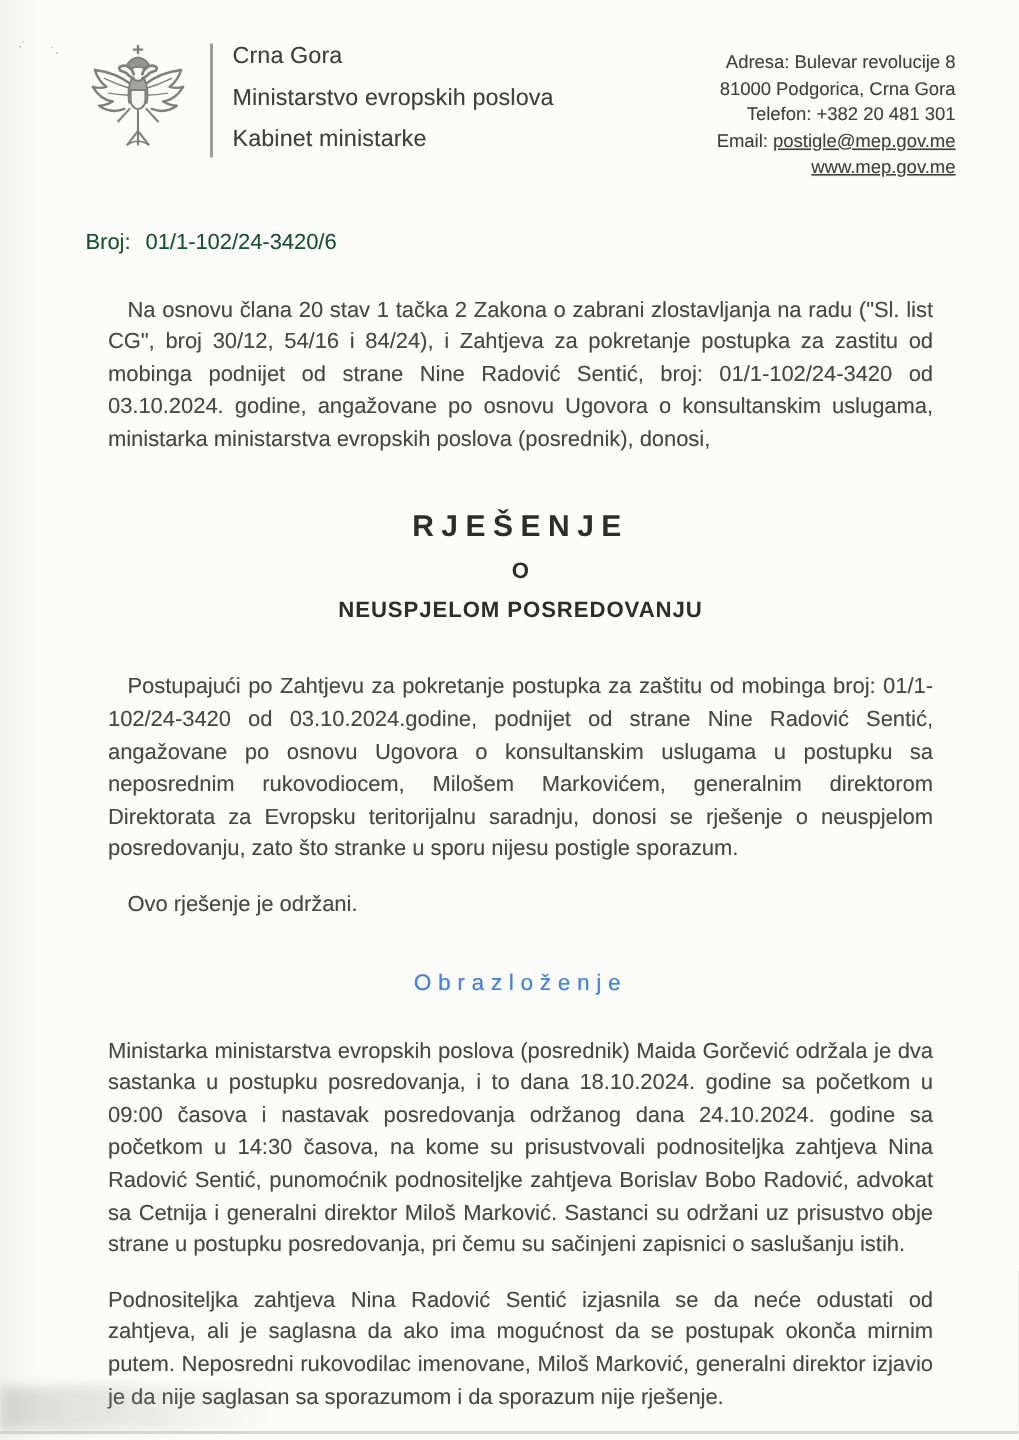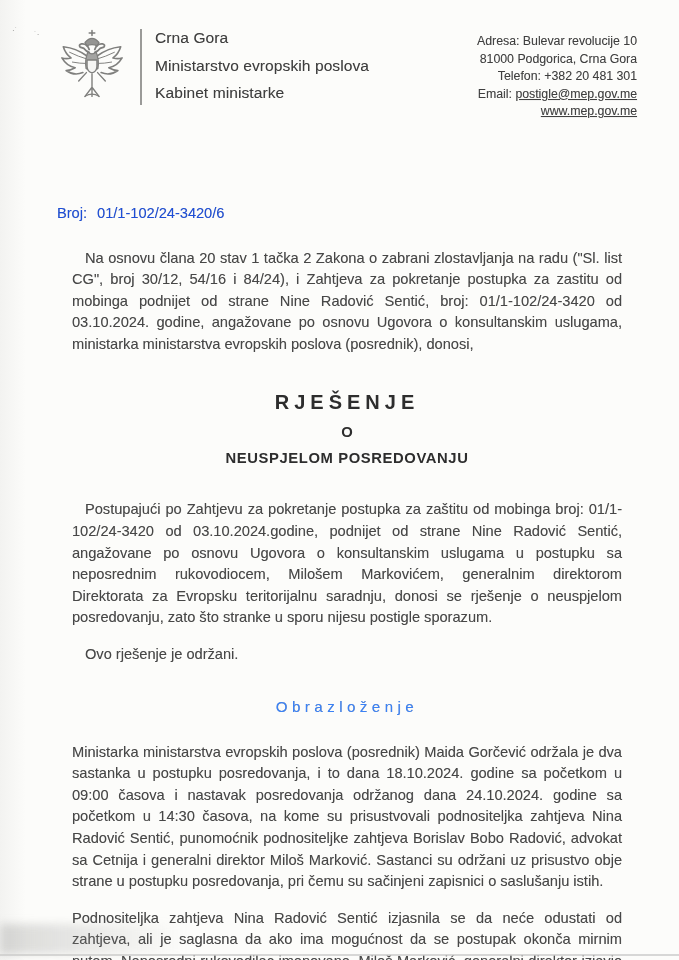--- a/index.html
+++ b/index.html
@@ -35,23 +35,23 @@
     text-shadow:.2px .2px .4px rgba(70,70,70,.35);
   }
   .contact{
     margin-top:7px;
     font-size:12.3px;line-height:17.5px;color:#3f3f3f;text-align:right;
     text-shadow:.2px .2px .3px rgba(70,70,70,.3);
   }
   .doc-link{color:#3f3f3f;text-decoration:underline;cursor:pointer;}
   
   .ref-row{
-    margin-top:84px;
+    margin-top:33px;
     display:flex;justify-content:space-between;
-    font-size:14.6px;color:#1d4ed8;
+    font-size:14.6px;color:#14532d;
     text-shadow:.2px .2px .4px rgba(70,70,70,.35);
   }
   .ref-left{display:flex;gap:10px;}
   
   .para{
     font-size:14.6px;line-height:21.6px;
     text-align:justify;color:#474747;
     text-shadow:.2px .2px .4px rgba(70,70,70,.35);
     margin:15px;
   }
@@ -114,21 +114,21 @@
         </svg>
         <div class="lh-divider"></div>
         <div class="org-lines">
           <div>Crna Gora</div>
           <div>Ministarstvo evropskih poslova</div>
           <div>Kabinet ministarke</div>
         </div>
       </div>
 
       <div class="contact">
-        <div>Adresa: Bulevar revolucije 10</div>
+        <div>Adresa: Bulevar revolucije 8</div>
         <div>81000 Podgorica, Crna Gora</div>
         <div>Telefon: +382 20 481 301</div>
         <div><span>Email: </span><span class="doc-link">postigle@mep.gov.me</span></div>
         <div><span class="doc-link">www.mep.gov.me</span></div>
       </div>
     </div>
 
     <div class="ref-row">
       <div class="ref-left">
         <span>Broj:</span>

